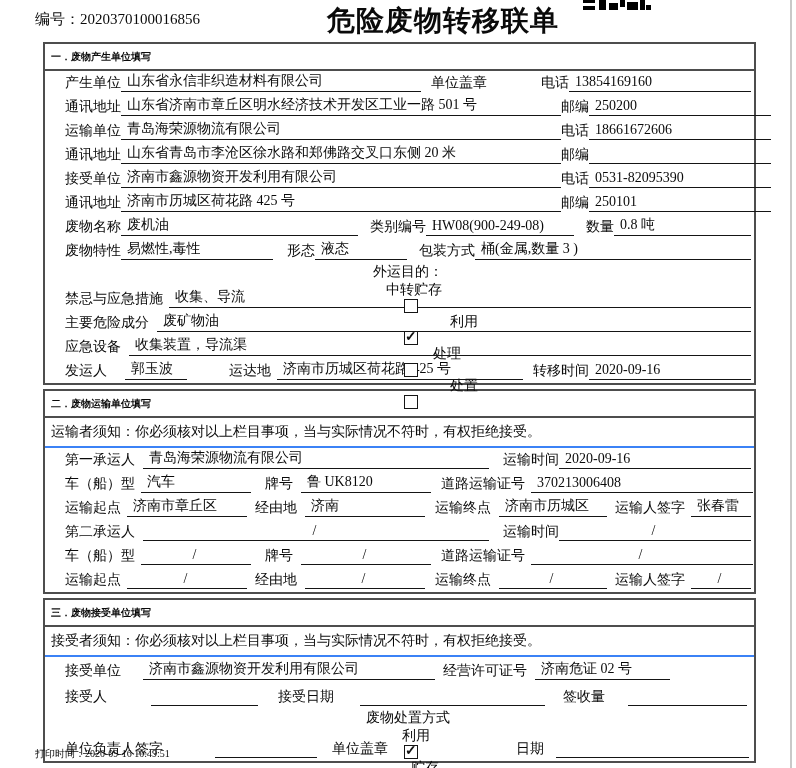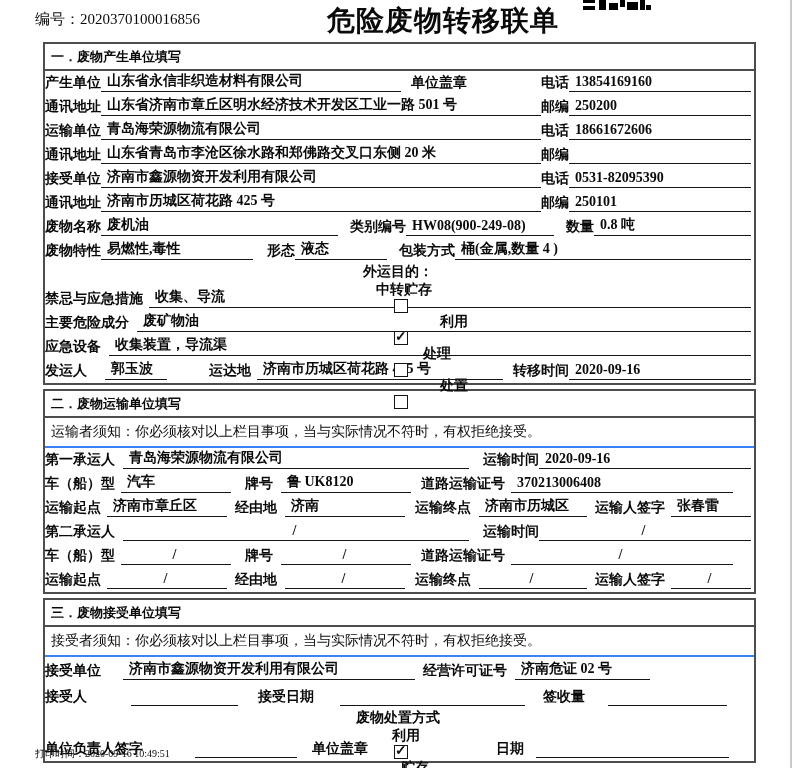--- a/index.html
+++ b/index.html
@@ -6,24 +6,24 @@
   .page{position:relative;width:796px;height:768px;background:#fff;overflow:hidden;
         font-family:"Liberation Serif","DejaVu Serif",serif;color:#0a0a0a;font-size:14px;}
   .serial{position:absolute;left:35px;top:10px;font-size:15px;white-space:nowrap;}
   .doc-title{position:absolute;left:443px;top:2px;transform:translateX(-50%);
              font-size:28px;font-weight:bold;white-space:nowrap;letter-spacing:1px;}
   .qr-frag{position:absolute;left:583px;top:0;width:68px;height:10px;}
   .scan-edge{position:absolute;left:790px;top:0;width:2px;height:768px;background:#c9c9c9;}
   .form{position:absolute;left:43px;top:42px;width:713px;}
   .box{border:2px solid #4d4d4d;box-sizing:border-box;margin-bottom:4px;background:#fff;}
   .sec-title{height:25px;line-height:25px;padding-left:6px;font-weight:bold;
-             font-size:13px;border-bottom:2px solid #4d4d4d;}
+             font-size:10px;border-bottom:2px solid #4d4d4d;}
   .note-row{height:28px;line-height:28px;padding-left:6px;border-bottom:2px solid #3b82f6;
             white-space:nowrap;overflow:hidden;}
-  .frow{display:flex;align-items:flex-end;height:24px;padding:0 3px 3px 0;box-sizing:border-box;font-weight:bold;}
+  .frow{display:flex;align-items:flex-end;height:24px;padding:0 3px 3px 20px;box-sizing:border-box;}
   .frow.tall{height:26px;}
   .frow.ck{align-items:center;padding-bottom:0;flex-direction:column;}
   .lbl{white-space:nowrap;flex:0 0 auto;}
   .u{border-bottom:1.5px solid #151515;min-height:18px;box-sizing:border-box;
      padding:0 3px 1px 6px;white-space:nowrap;overflow:hidden;flex:0 0 auto;}
   .u.grow{flex:1 1 auto;}
   .u.ctr{text-align:center;padding-left:0;}
   .fill{flex:1 1 auto;}
   .cb{display:inline-block;width:12px;height:12px;border:1.3px solid #151515;
       position:relative;margin-left:6px;flex:0 0 auto;box-sizing:content-box;background:#fff;}
@@ -109,21 +109,21 @@
         <span class="lbl" style="margin-left:12px">数量</span>
         <span class="u grow">0.8 吨</span>
       </div>
 
       <div class="frow">
         <span class="lbl">废物特性</span>
         <span class="u" style="width:152px">易燃性,毒性</span>
         <span class="lbl" style="margin-left:14px">形态</span>
         <span class="u" style="width:92px">液态</span>
         <span class="lbl" style="margin-left:12px">包装方式</span>
-        <span class="u grow">桶(金属,数量 4 )</span>
+        <span class="u grow">桶(金属,数量 3 )</span>
       </div>
 
       <div class="frow ck">
         <span class="lbl">外运目的：</span>
         <span class="lbl" style="margin-left:12px">中转贮存</span>
         <span class="cb"></span>
         <span class="lbl" style="margin-left:112px">利用</span>
         <span class="cb checkedsrc checked"></span>
         <span class="lbl" style="margin-left:78px">处理</span>
         <span class="cb"></span>

